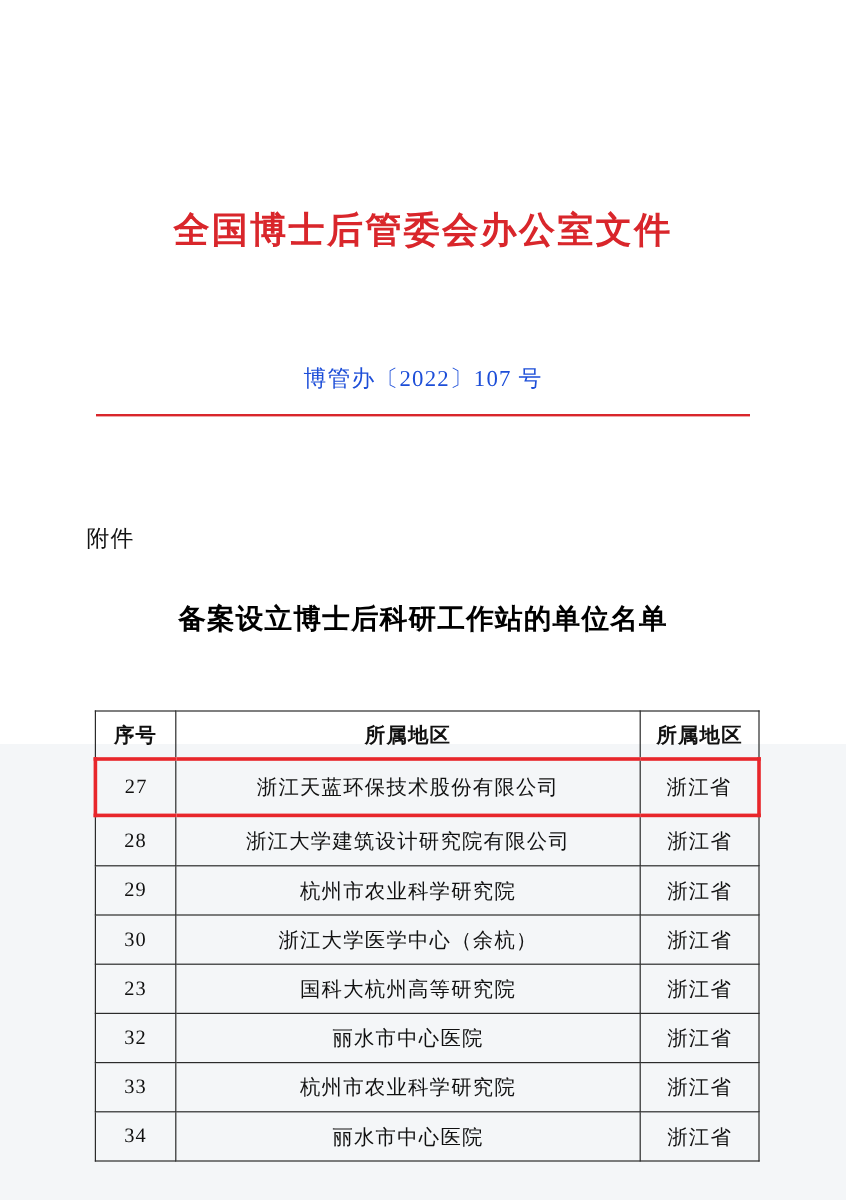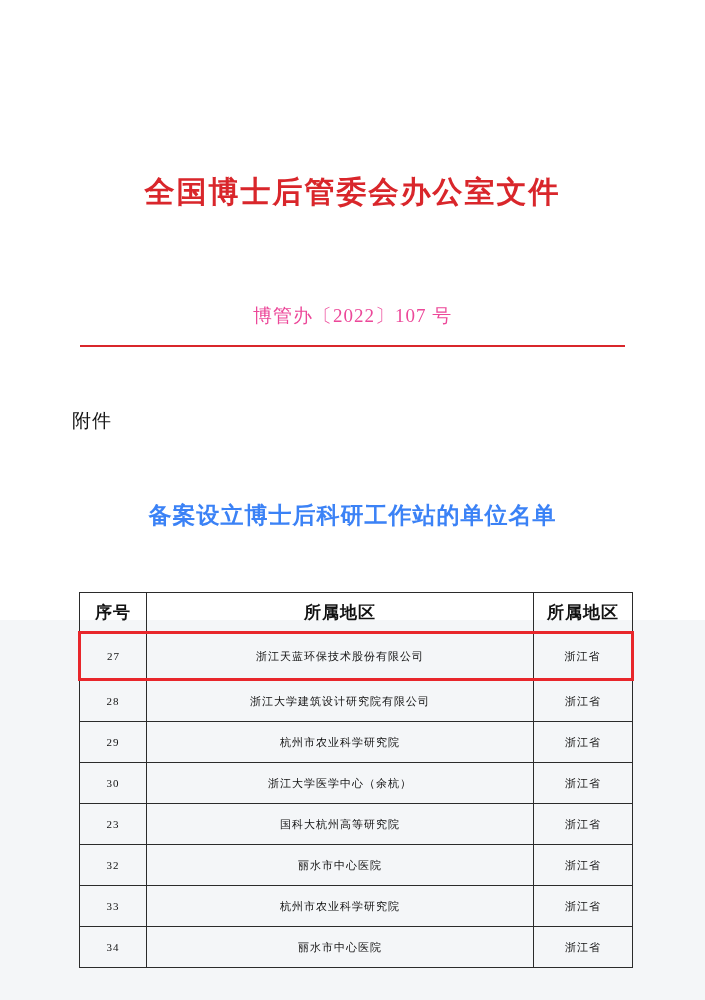--- a/index.html
+++ b/index.html
@@ -44,69 +44,69 @@
     font-family: "DejaVu Serif", "Liberation Serif", serif;
     white-space: nowrap;
   }
   .doc-number {
     position: absolute;
     top: 303px;
     left: 0;
     width: 705px;
     text-align: center;
     font-size: 19px;
-    color: #ec4899;
+    color: #1d4ed8;
     letter-spacing: 1px;
     font-family: "Liberation Serif", "DejaVu Serif", serif;
   }
   .red-rule {
     position: absolute;
     top: 345px;
     left: 80px;
     width: 545px;
     height: 2px;
     background: #d9262b;
   }
   .attachment-label {
     position: absolute;
-    top: 408px;
+    top: 436px;
     left: 72px;
     font-size: 19px;
     color: #141414;
     letter-spacing: 1px;
   }
   .list-title {
     position: absolute;
     top: 500px;
     left: 0;
     width: 705px;
     text-align: center;
     font-size: 23px;
     font-weight: bold;
-    color: #3b82f6;
+    color: #000000;
     letter-spacing: 1px;
     font-family: "DejaVu Serif", "Liberation Serif", serif;
   }
   .table-wrap {
     position: absolute;
     top: 592px;
     left: 78px;
     width: 550px;
   }
   table.unit-table {
     border-collapse: collapse;
     width: 550px;
     table-layout: fixed;
   }
   table.unit-table td, table.unit-table th {
     border: 1px solid #2b2b2b;
     height: 40px;
     text-align: center;
     vertical-align: middle;
-    font-size: 11px;
+    font-size: 17px;
     color: #111111;
     font-family: "Liberation Serif", "DejaVu Serif", serif;
     letter-spacing: 1px;
     padding: 0;
     background: transparent;
   }
   table.unit-table thead th {
     font-weight: bold;
     font-size: 17px;
     height: 38px;

